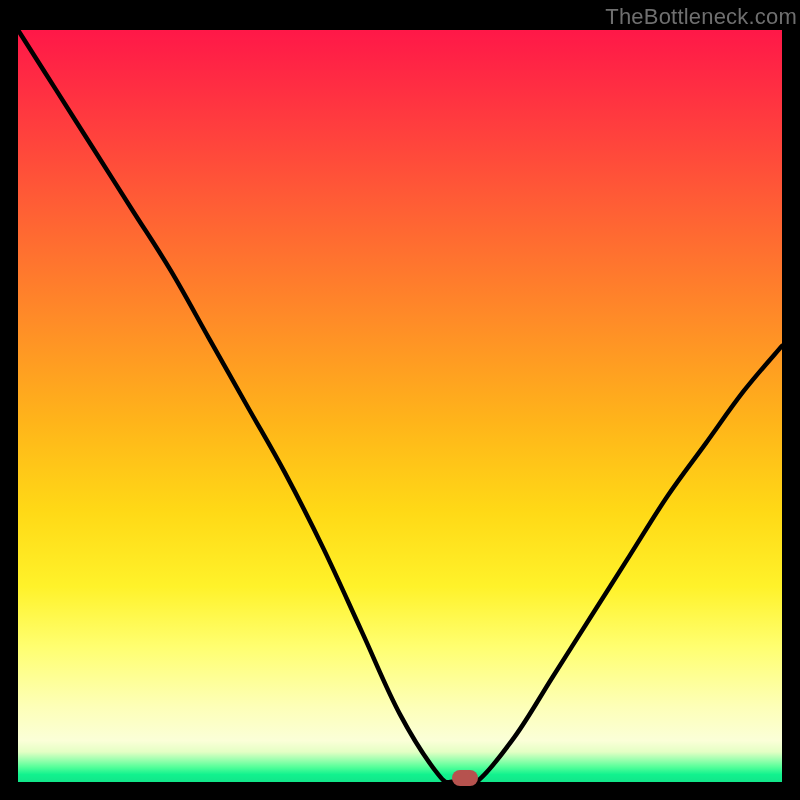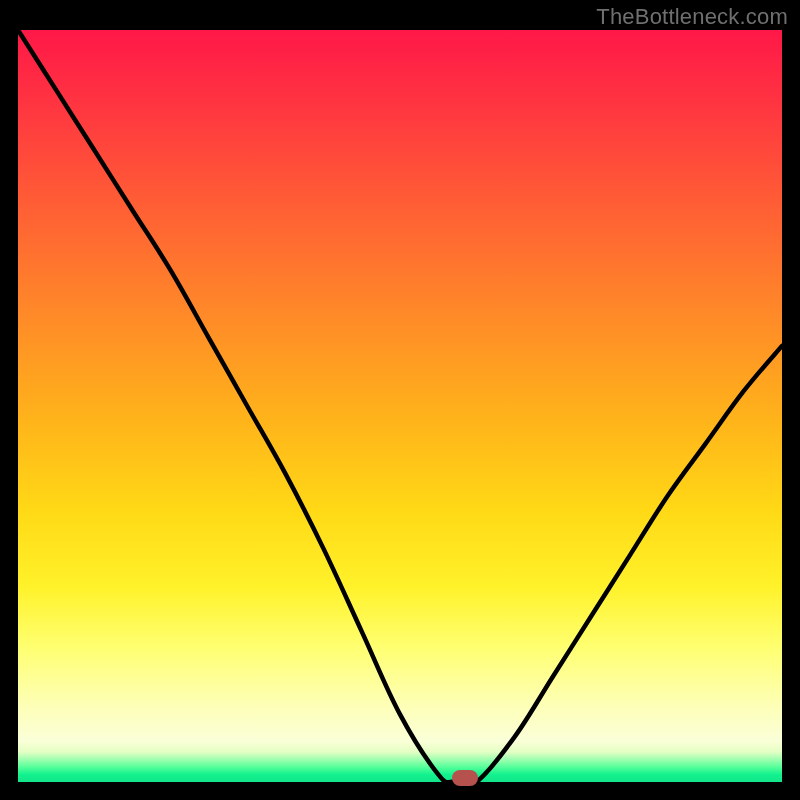--- a/index.html
+++ b/index.html
@@ -51,21 +51,21 @@
       );
   }
   .marker {
     position: absolute;
     border-radius: 10px;
     pointer-events: none;
   }
   .attribution {
     position: absolute;
     top: 4px;
-    right: 12px;
+    right: 3px;
     font-family: Arial, Helvetica, sans-serif;
     font-size: 22px;
     letter-spacing: 0.2px;
     color: #6f6f6f;
     user-select: none;
   }
   svg.curve {
     position: absolute;
     inset: 0;
     width: 100%;

